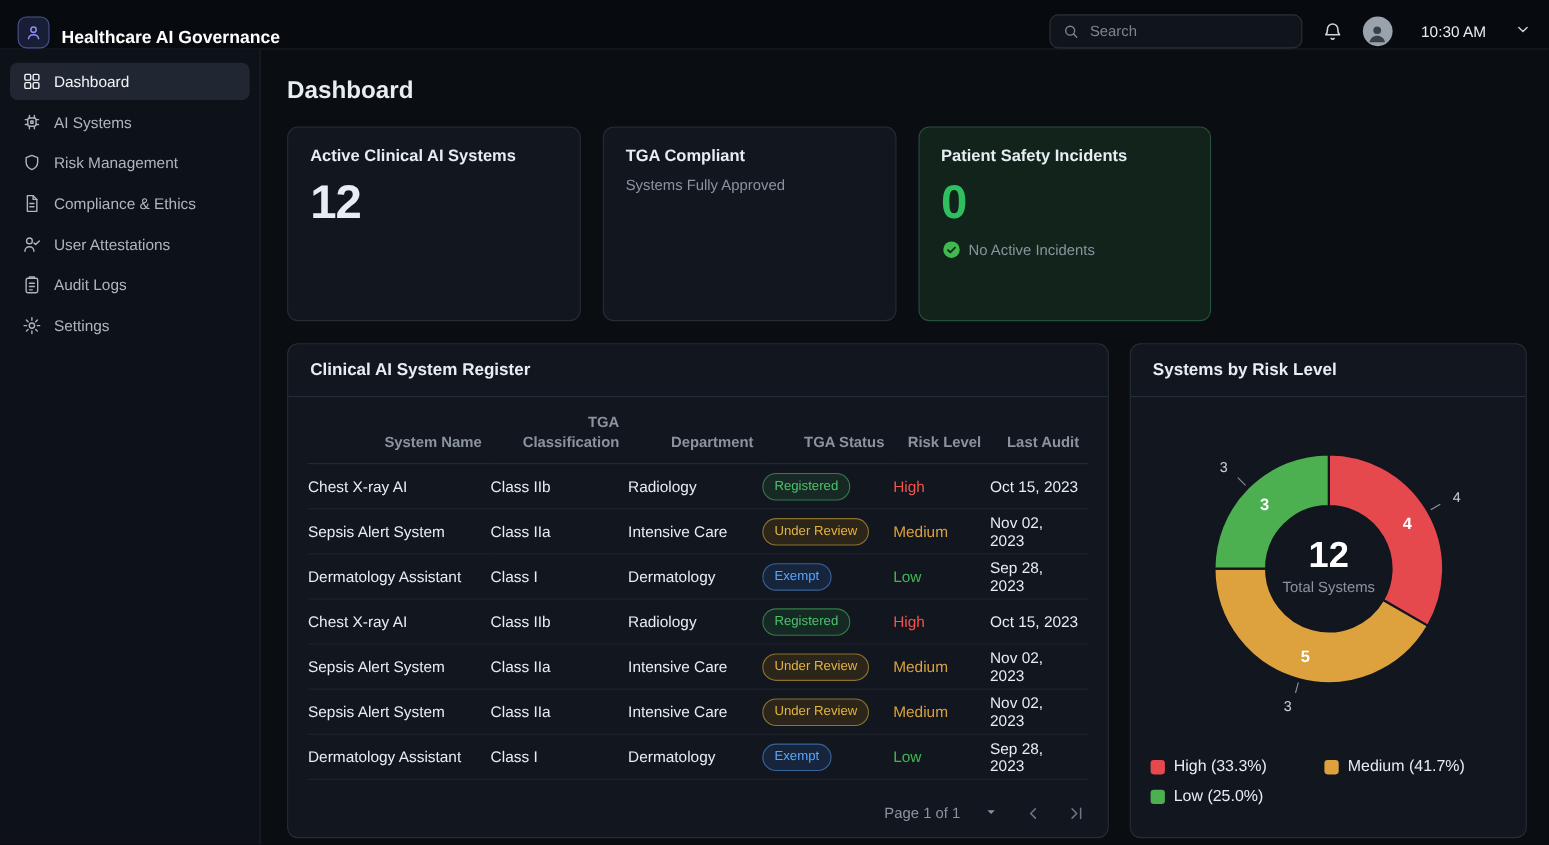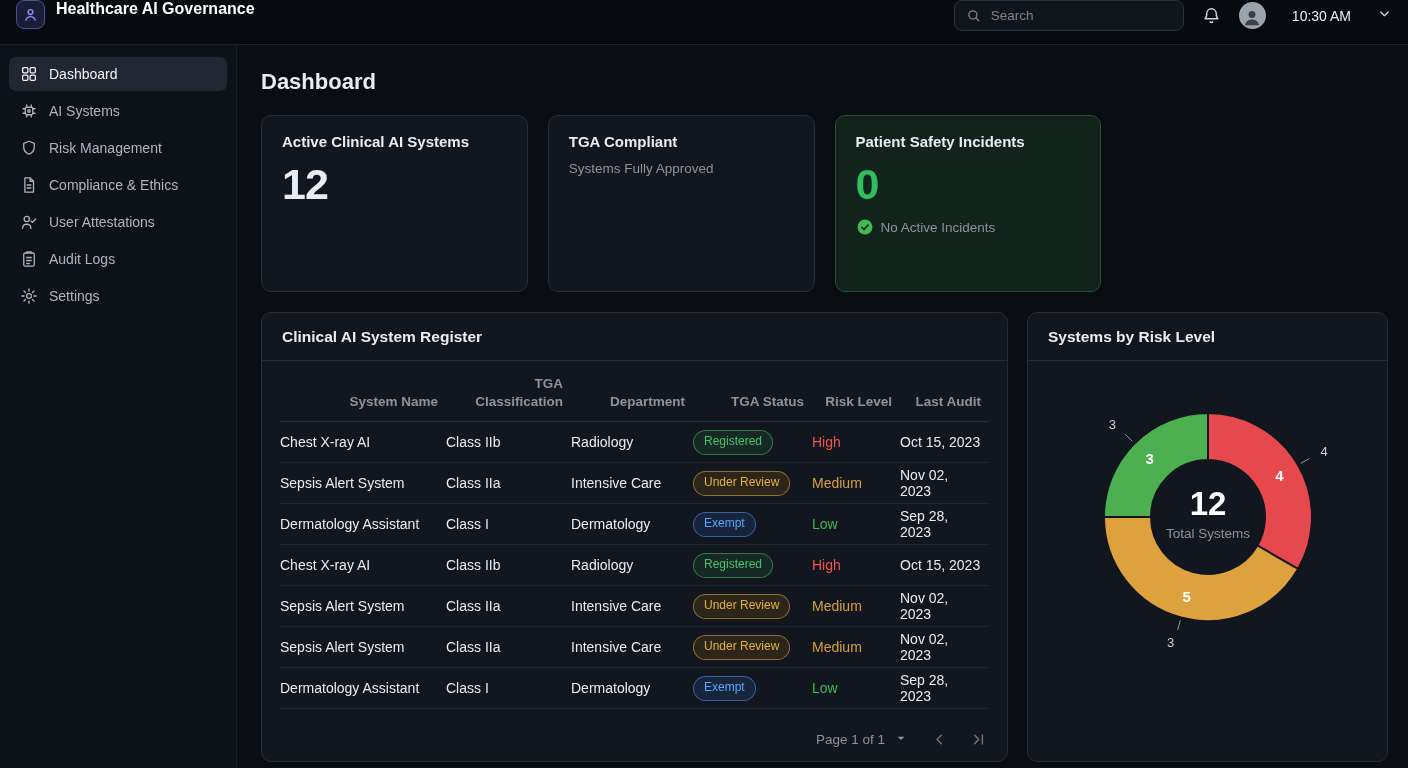--- a/index.html
+++ b/index.html
@@ -2,21 +2,21 @@
 <html><head>
 <meta charset="utf-8">
 <style>
   * { box-sizing: border-box; }
   html, body {
     width: 1408px; height: 768px; margin: 0; overflow: hidden;
     background: #0a0d12; color: #e6edf3;
     font-family: "Liberation Sans", sans-serif;
   }
   
-  .topbar { height: 45px; display: flex; align-items: flex-start; gap: 11px; padding: 0 16px;
+  .topbar { height: 45px; display: flex; align-items: flex-end; gap: 11px; padding: 0 16px;
             background: #070a0f; border-bottom: 1px solid #1b222b; }
   .logo { width: 29px; height: 29px; border-radius: 8px; background: #181e35; border: 1px solid #4a548f;
           display: grid; place-items: center; color: #8f8af5; }
   .logo svg { width: 17px; height: 17px; fill: none; stroke: currentColor; stroke-width: 2; stroke-linecap: round; }
   .app-title { font-size: 16px; font-weight: 700; color: #fff; }
   .top-right { margin-left: auto; display: flex; align-items: center; gap: 18px; }
   .search { width: 230px; height: 31px; border-radius: 8px; background: #10151c; border: 1px solid #2a313b;
             display: flex; align-items: center; gap: 8px; padding: 0 11px; }
   .search svg { width: 15px; height: 15px; stroke: #7d8590; fill: none; stroke-width: 2; stroke-linecap: round; }
   .search input { flex: 1; background: transparent; border: none; outline: none; color: #e6edf3;
@@ -65,21 +65,21 @@
   td { padding: 0 8px 0 0; height: 41px; border-bottom: 1px solid #1e242d; }
   th:nth-child(1) { width: 166px; } th:nth-child(2) { width: 125px; } th:nth-child(3) { width: 122px; }
   th:nth-child(4) { width: 119px; } th:nth-child(5) { width: 88px; }
   .badge { display: inline-block; padding: 3px 10px 4px; border-radius: 20px; font-size: 12px; border: 1px solid; line-height: 1.3; }
   .badge-green { color: #4ac26b; background: rgba(63,185,80,.12); border-color: rgba(74,194,107,.55); }
   .badge-amber { color: #e3b341; background: rgba(187,128,9,.15); border-color: rgba(227,179,65,.55); }
   .badge-blue  { color: #58a6ff; background: rgba(56,139,253,.13); border-color: rgba(88,166,255,.5); }
   .risk-red { color: #f4524d; } .risk-amber { color: #d9a13d; } .risk-green { color: #3fb950; }
   .table-footer { padding: 11px 20px 12px; display: flex; justify-content: flex-end; align-items: center;
                   gap: 22px; color: #8b949e; font-size: 13.5px; }
-  .page-label { display: flex; align-items: center; gap: 8px; cursor: pointer; }
+  .page-label { display: flex; align-items: center; gap: 20px; cursor: pointer; }
   .caret svg { width: 16px; height: 16px; fill: #8b949e; }
   .pg-btn { display: grid; place-items: center; cursor: pointer; }
   .pg-btn svg { width: 17px; height: 17px; stroke: #6e7680; fill: none; stroke-width: 2; stroke-linecap: round; stroke-linejoin: round; }
   
   .chart-area { display: flex; justify-content: center; padding-top: 10px; }
   .legend { padding: 4px 18px 12px; display: flex; flex-wrap: wrap; row-gap: 11px; }
   .legend-item { display: flex; align-items: center; gap: 8px; font-size: 14.5px; width: 49%; }
   .legend-swatch { width: 13px; height: 13px; border-radius: 3px; flex-shrink: 0; }
 </style>
 </head>
@@ -330,16 +330,30 @@
               <line x1="137.3063621740303" y1="249.35406341293032" x2="134.71817172300513" y2="259.013321675821" stroke="#8b949e" stroke-width="1"></line>
               <text x="131.35352413667235" y="275.57035741757886" text-anchor="end" fill="#c9d1d9" font-size="13" font-family="Liberation Sans, sans-serif">3</text>
               <path d="M61 146.00000000000003 A104 104 0 0 1 164.99999999999997 42 L165 89 A57 57 0 0 0 108 146 Z" fill="#4caf50" stroke="#12161e" stroke-width="2"></path>
               <text x="106.66369055210981" y="92.66369055210984" text-anchor="middle" fill="#ffffff" font-size="15" font-weight="700" font-family="Liberation Sans, sans-serif">3</text>
               <line x1="89.3395744130394" y1="70.33957441303943" x2="82.26850660117393" y2="63.268506601173954" stroke="#8b949e" stroke-width="1"></line>
               <text x="73.0761184457488" y="58.07611844574885" text-anchor="end" fill="#c9d1d9" font-size="13" font-family="Liberation Sans, sans-serif">3</text>
               <text x="165" y="144" text-anchor="middle" fill="#ffffff" font-size="33" font-weight="700" font-family="Liberation Sans, sans-serif">12</text>
               <text x="165" y="167" text-anchor="middle" fill="#8b949e" font-size="13.5" font-family="Liberation Sans, sans-serif">Total Systems</text>
             </svg>
         </div>
+        <div class="legend" id="legend">
+            <div class="legend-item">
+              <span class="legend-swatch" style="background:#e5484d"></span>
+              <span>High (33.3%)</span>
+            </div>
+            <div class="legend-item">
+              <span class="legend-swatch" style="background:#dda23e"></span>
+              <span>Medium (41.7%)</span>
+            </div>
+            <div class="legend-item">
+              <span class="legend-swatch" style="background:#4caf50"></span>
+              <span>Low (25.0%)</span>
+            </div>
+          </div>
       </div>
     </section>
   </main>
 </div>
 
 </body></html>

